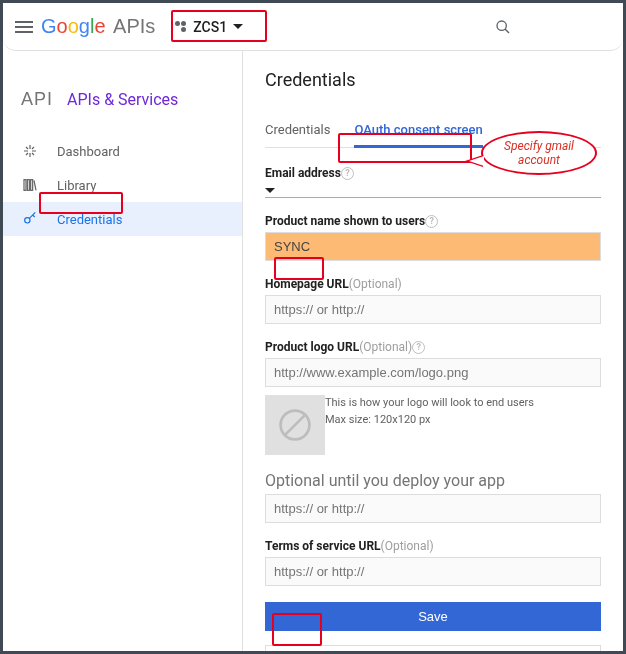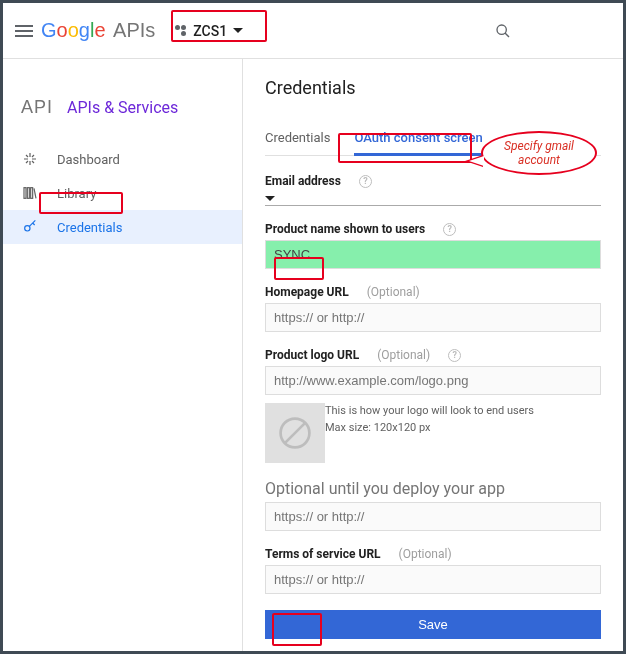--- a/index.html
+++ b/index.html
@@ -10,24 +10,25 @@
     height: 654px;
     border: 3px solid #3f4a54;
     position: relative;
     overflow: hidden;
     font-size: 13px;
     color: #212121;
   }
   .header {
     display: flex;
     align-items: center;
-    height: 56px;
+    height: 48px;
     padding: 0 12px;
     border-bottom: 1px solid #e0e0e0;
     gap: 8px;
+    border-radius: 13px;
   }
   .hamburger { display: flex; flex-direction: column; gap: 3px; cursor: pointer; width: 18px; }
   .hamburger span { height: 2px; background: #5f6368; width: 100%; }
   .google-logo { font-family: 'Product Sans', Arial, sans-serif; font-size: 20px; font-weight: 500; }
   .g1 { color: #4285F4; } .g2 { color: #EA4335; } .g3 { color: #FBBC05; } .g4 { color: #4285F4; } .g5 { color: #34A853; } .g6 { color: #EA4335; }
   .apis { color: #757575; font-size: 20px; margin-left: 2px; }
   .project-select {
     display: flex; align-items: center; gap: 6px;
     padding: 4px 8px; margin-left: 4px;
     position: relative; font-size: 14px; font-weight: 500;
@@ -53,25 +54,25 @@
   .nav-item.active { background:#e8f0fe; color:#1a73e8;}
   .nav-icon { width:18px; height:18px; display:flex; align-items:center; justify-content:center;}
   .nav-icon svg { width:16px; height:16px; stroke:#616161; fill:none; stroke-width:1.8;}
   .nav-item.active .nav-icon svg { stroke:#1a73e8;}
   .main { flex:1; padding: 18px 22px; overflow-y:auto;}
   .main h1 { font-size:18px; font-weight:400; margin-bottom:24px;}
   .tabs { display:flex; gap:24px; border-bottom:1px solid #e0e0e0; margin-bottom:18px;}
   .tab { padding: 8px 0; color:#616161; cursor:pointer; font-size:13px;}
   .tab.active { color:#3367d6; border-bottom:3px solid #3367d6; font-weight:500; margin-bottom:-1px;}
   .field-group { margin-bottom: 16px; }
-  .field-label { font-size: 12px; font-weight:700; color:#212121; display:flex; align-items:center; gap:18px; margin-bottom:4px;}
+  .field-label { font-size: 12px; font-weight:700; color:#212121; display:flex; align-items:center; gap:0; margin-bottom:4px;}
   .optional { color:#9e9e9e; font-weight:400;}
   .help-icon { width:13px; height:13px; border-radius:50%; border:1px solid #bdbdbd; color:#bdbdbd; font-size:9px; display:flex; align-items:center; justify-content:center;}
   .input { width:100%; border:1px solid #ddd; background:#fafafa; padding:6px 8px; font-size:13px; color:#444;}
-  .input.white { background: #86efac; }
+  .input.white { background: #fdba74; }
   .email-select { display:flex; align-items:center; justify-content:space-between; border-bottom:1px solid #aaa; padding:4px 0; color:#212121;}
   .email-blur { display:inline-block; background:#999; width:92px; height:10px; margin-right:1px; border-radius:1px;}
   .logo-prev { display:flex; margin-top:8px; align-items:flex-start;}
   .logo-box { width:60px; height:60px; background:#e0e0e0; display:flex; align-items:center; justify-content:center; }
   .logo-box svg { width:36px; height:36px; stroke:#bdbdbd; stroke-width:3; fill:none;}
   .logo-text { font-size:11px; color:#616161; line-height:1.5;}
   .subhint { font-size:16px; color:#757575; margin-bottom:4px; }
   .btn-row { display:flex; gap:14px; margin-top:8px;flex-direction:column;}
   .btn { padding:7px 14px; font-size:13px; cursor:pointer;}
   .btn-primary { background:#3367d6; color:#fff; border:none;}

